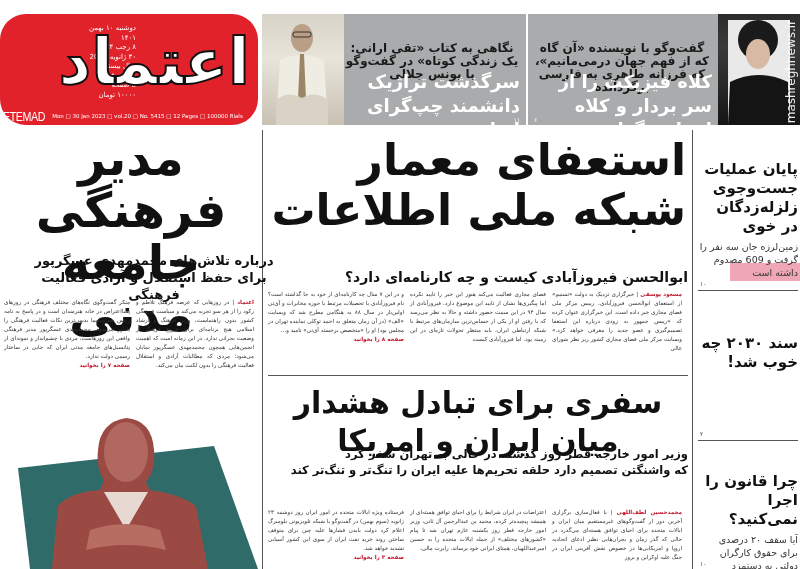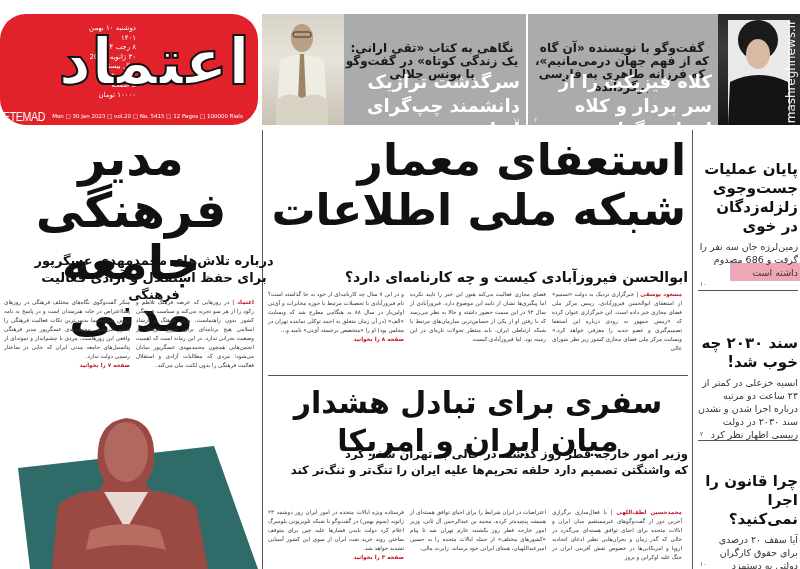--- a/index.html
+++ b/index.html
@@ -174,28 +174,27 @@
   <span>اعتراضات در ایران شرایط را برای احیای توافق هسته‌ای از همیشه پیچیده‌تر کرده، محمد بن عبدالرحمن آل ثانی، وزیر امور خارجه قطر روز یکشنبه عازم تهران شد تا پیام «کشورهای مختلف» از جمله ایالات متحده را به حسین امیرعبداللهیان، همتای ایرانی خود برساند. رابرت مالی،</span>
 </div>
 <div class="body-text d-col d-col-3">
   <span>فرستاده ویژه ایالات متحده در امور ایران روز دوشنبه ۲۳ ژانویه (سوم بهمن) در گفت‌وگو با شبکه تلویزیونی بلومبرگ اعلام کرد دولت بایدن فشارها علیه چین برای متوقف ساختن روند خرید نفت ایران از سوی این کشور آسیایی تشدید خواهد شد.</span>
   <div class="cont">صفحه ۳ را بخوانید</div>
 </div>
 
 <div class="stamp"></div>
 <div class="rc-item" style="top:134px;">
   <div class="rc-head">پایان عملیات جست‌وجوی زلزله‌زدگان در خوی</div>
-  <div class="rc-text">زمین‌لرزه جان سه نفر را گرفت و 686 مصدوم داشته است</div>
+  <div class="rc-text">زمین‌لرزه جان سه نفر را گرفت و 609 مصدوم داشته است</div>
 </div>
 <div class="rc-page" style="left:700px; top:280px;">۱۰</div>
 <div class="hrule" style="left:698px; top:290px; width:100px;"></div>
 
 <div class="rc-item" style="top:308px;">
   <div class="rc-head">سند ۲۰۳۰ چه خوب شد!</div>
-  <div class="rc-text">انسیه خزعلی در کمتر از ۲۴ ساعت دو مرتبه درباره اجرا شدن و نشدن سند ۲۰۳۰ در دولت رییسی اظهار نظر کرد</div>
 </div>
 <div class="rc-page" style="left:700px; top:430px;">۲</div>
 <div class="hrule" style="left:698px; top:440px; width:100px;"></div>
 
 <div class="rc-item" style="top:446px;">
   <div class="rc-head">چرا قانون را اجرا نمی‌کنید؟</div>
   <div class="rc-text">آیا سقف ۲۰ درصدی برای حقوق کارگران دولتی به دستمزد کارگران سایر سطوح هم تحمیل خواهد شد؟</div>
 </div>
 <div class="rc-page" style="left:700px; top:560px;">۱۰</div>
 

